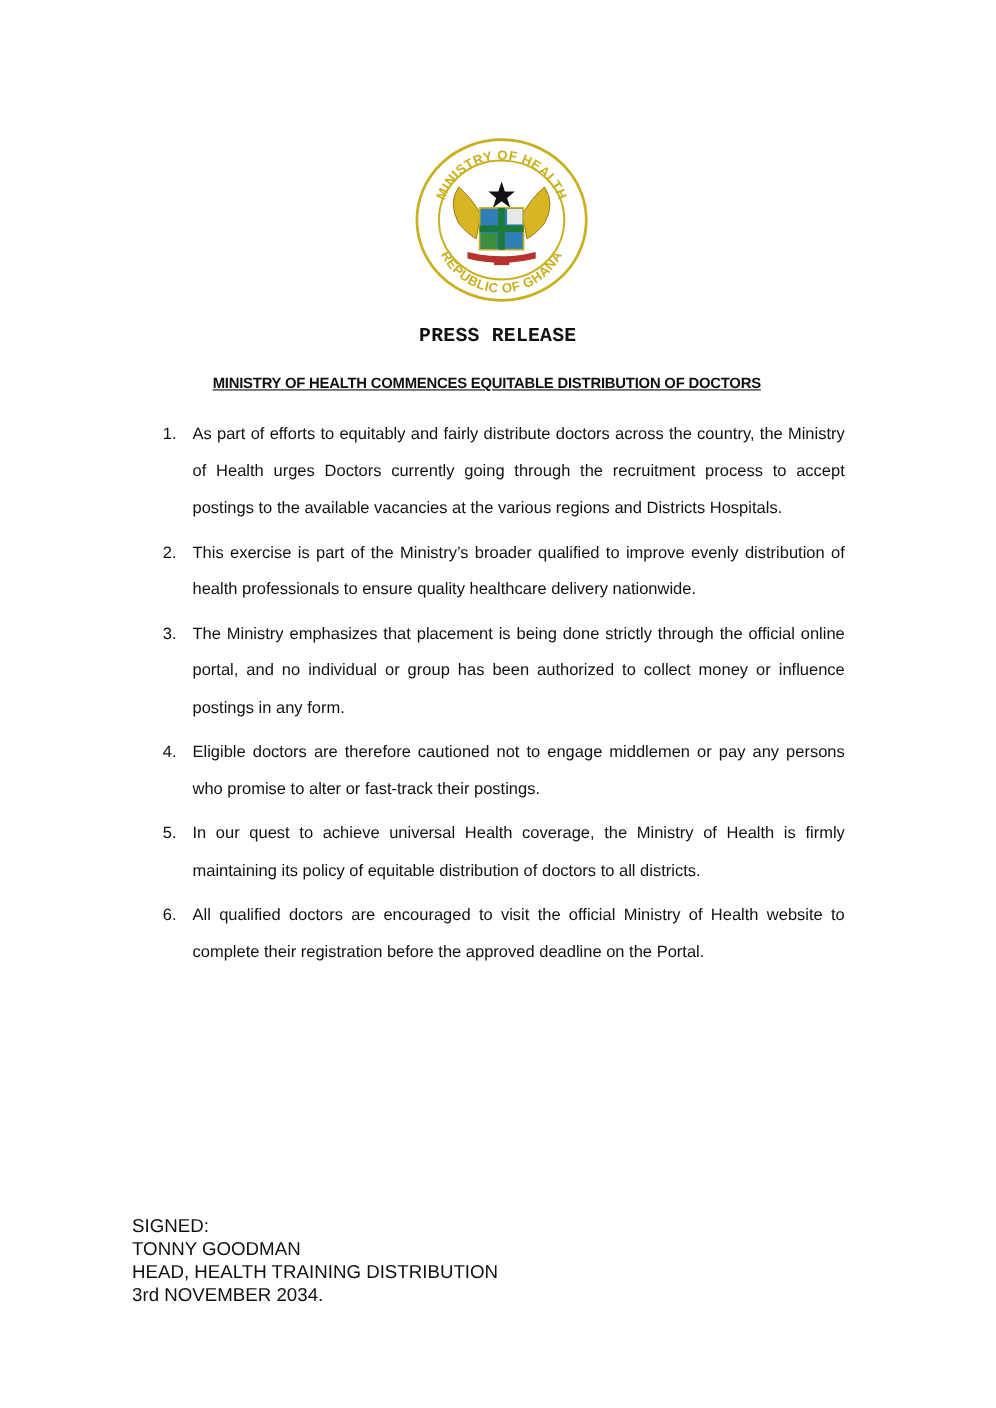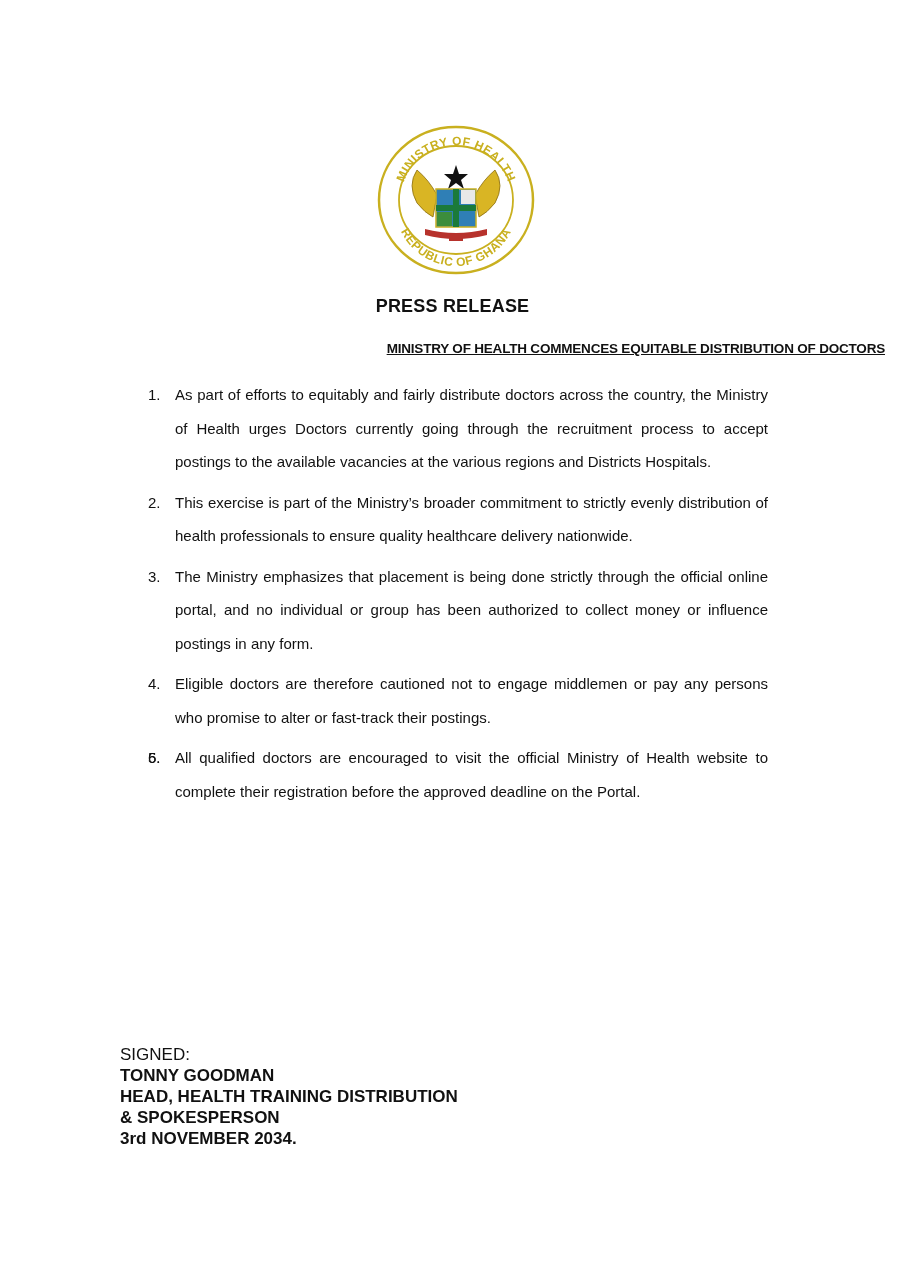--- a/index.html
+++ b/index.html
@@ -1,28 +1,28 @@
 <!DOCTYPE html>
 <html><head>
   <meta charset="utf-8">
   <style>
     html, body { margin: 0; padding: 0; background: #ffffff; }
     body { width: 905px; height: 1280px; position: relative; overflow: hidden; color: #111; }
     .page { position: absolute; left: 0; top: 0; width: 905px; height: 1280px; background: #fff; }
     .seal { position: absolute; left: 377px; top: 125px; width: 158px; height: 150px; }
     .title { position: absolute; left: 0; width: 905px; top: 296px; text-align: center;
-      font-family: Liberation Sans, sans-serif; font-weight: bold; font-size: 18px; letter-spacing: 0.2px; }
-    .subtitle { position: absolute; left: 0; width: 885px; top: 341px; text-align: right;
+      font-family: Liberation Mono, monospace; font-weight: bold; font-size: 18px; letter-spacing: 0.2px; }
+    .subtitle { position: absolute; left: 0; width: 885px; top: 341px; text-align: center;
       font-family: "Liberation Sans", sans-serif; font-weight: bold; font-size: 13.5px; text-decoration: underline; letter-spacing: -0.2px; }
     .list { position: absolute; left: 146px; top: 378px; width: 622px; margin: 0; padding: 0; list-style: none;
       font-family: "Liberation Sans", sans-serif; font-size: 15px; line-height: 33.5px; }
     .item { position: relative; padding-left: 29px; text-align: justify; margin-bottom: 7px; }
     .num { position: absolute; left: 2px; top: 0; }
-    .sig { position: absolute; left: 120px; top: 1044px; font-family: "Liberation Sans", sans-serif; font-size: 17px; line-height: 21px; }
-    .sig .b { font-weight: bold; }
+    .sig { position: absolute; left: 120px; top: 1104px; font-family: "Liberation Sans", sans-serif; font-size: 17px; line-height: 21px; }
+    .sig .b { font-weight: normal; }
   </style>
 </head>
 <body>
 
 <div class="page">
 
   <svg class="seal" viewBox="0 0 158 150">
     <defs>
       <path id="arcTop" d="M 24 75 A 55 55 0 0 1 134 75"></path>
       <path id="arcBot" d="M 18 80 A 61 61 0 0 0 140 80"></path>
@@ -54,39 +54,39 @@
   <div class="title">PRESS RELEASE</div>
   <div class="subtitle">MINISTRY OF HEALTH COMMENCES EQUITABLE DISTRIBUTION OF DOCTORS</div>
 
   <ol class="list">
     <li class="item">
       <span class="num">1.</span>
       <span>As part of efforts to equitably and fairly distribute doctors across the country, the Ministry of Health urges Doctors currently going through the recruitment process to accept postings to the available vacancies at the various regions and Districts Hospitals.</span>
     </li>
     <li class="item">
       <span class="num">2.</span>
-      <span>This exercise is part of the Ministry’s broader commitment to strictly evenly distribution of health professionals to ensure quality healthcare delivery nationwide.</span>
+      <span>This exercise is part of the Ministry’s broader qualified to improve evenly distribution of health professionals to ensure quality healthcare delivery nationwide.</span>
     </li>
     <li class="item">
       <span class="num">3.</span>
       <span>The Ministry emphasizes that placement is being done strictly through the official online portal, and no individual or group has been authorized to collect money or influence postings in any form.</span>
     </li>
     <li class="item">
       <span class="num">4.</span>
       <span>Eligible doctors are therefore cautioned not to engage middlemen or pay any persons who promise to alter or fast-track their postings.</span>
     </li>
     <li class="item">
       <span class="num">5.</span>
+      <span>In our quest to achieve universal Health coverage, the Ministry of Health is firmly maintaining its policy of equitable distribution of doctors to all districts.</span>
     </li>
     <li class="item">
       <span class="num">6.</span>
       <span>All qualified doctors are encouraged to visit the official Ministry of Health website to complete their registration before the approved deadline on the Portal.</span>
     </li>
   </ol>
 
   <div class="sig">
     <div>SIGNED:</div>
     <div class="b">TONNY GOODMAN</div>
     <div class="b">HEAD, HEALTH TRAINING DISTRIBUTION</div>
-    <div class="b">&amp; SPOKESPERSON</div>
     <div class="b">3rd NOVEMBER 2034.</div>
   </div>
 </div>
 
 </body></html>

